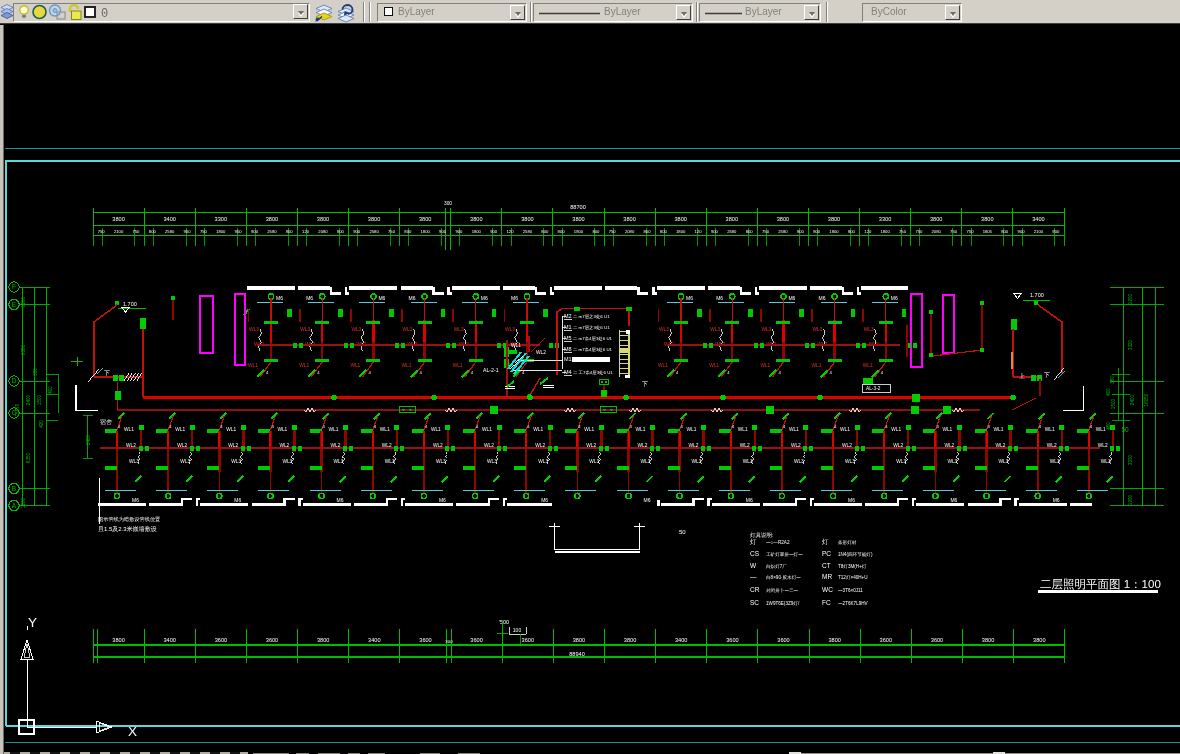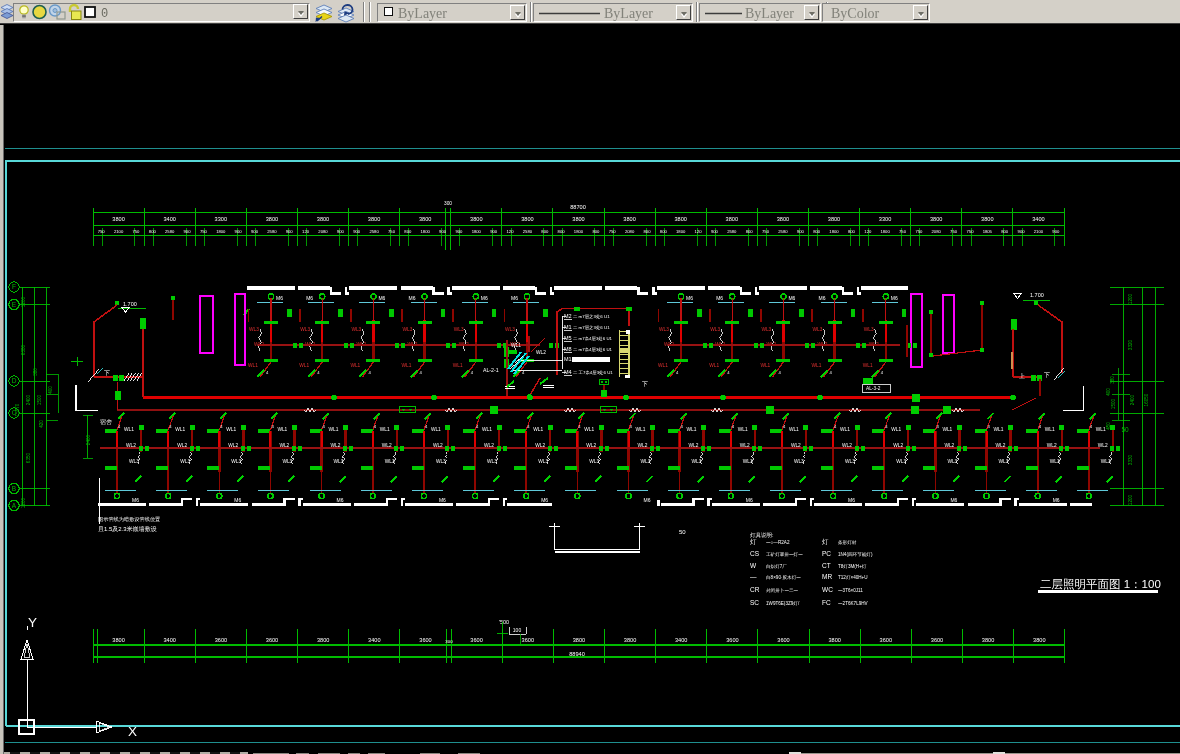--- a/index.html
+++ b/index.html
@@ -1,20 +1,20 @@
 <!DOCTYPE html>
 <html><head><meta charset="utf-8"><style>
 *{margin:0;padding:0;box-sizing:border-box}
 body{width:1180px;height:754px;background:#000;overflow:hidden;position:relative;font-family:"Liberation Sans",sans-serif}
 #toolbar{position:absolute;left:0;top:0;width:1180px;height:24px;background:#d4d0c8;border-bottom:1px solid #404040}
 .combo{position:absolute;top:3px;height:19px;background:#d4d0c8;border-top:1px solid #808080;border-left:1px solid #808080;border-bottom:1px solid #fff;border-right:1px solid #fff}
 .cbtn{position:absolute;right:1px;top:1px;width:15px;height:15px;background:#d4d0c8;border-top:1px solid #fff;border-left:1px solid #fff;border-right:1px solid #404040;border-bottom:1px solid #404040}
 .arr{position:absolute;left:3.5px;top:6px;width:0;height:0;border-left:3.5px solid transparent;border-right:3.5px solid transparent;border-top:4px solid #6e6e66;z-index:2}
 .arr2{position:absolute;left:4px;top:7.5px;width:0;height:0;border-left:3.5px solid transparent;border-right:3.5px solid transparent;border-top:4px solid #fff;z-index:1}
-.ctext{position:absolute;top:3px;font-family:Liberation Serif, serif;font-size:14px;color:#82827a}
+.ctext{position:absolute;top:3px;font-family:Liberation Sans, sans-serif;font-size:10px;color:#82827a}
 .sw{position:absolute;top:3px;width:9px;height:9px;background:#fff;border:1.5px solid #101010}
 .sep{position:absolute;top:2px;width:2px;height:20px;border-left:1px solid #808080;border-right:1px solid #fff}
 #dwg{position:absolute;left:0;top:25px}
 #lstrip{position:absolute;left:0;top:25px;width:4px;height:729px;background:#c8c4bc;border-right:1px solid #6a6a6a}
 </style></head><body>
 <div id="dwg"><svg width="1180" height="729" viewBox="0 0 1180 729" shape-rendering="crispEdges">
 <g transform="translate(0,-25)">
 <line x1="5.0" y1="148.5" x2="1180.0" y2="148.5" stroke="#1f8f8f" stroke-width="1.2" stroke-linecap="butt"></line>
 <line x1="5.0" y1="742.5" x2="1180.0" y2="742.5" stroke="#1f8f8f" stroke-width="1.2" stroke-linecap="butt"></line>
 <polyline points="6.0,726.0 6.0,161.0 1180.0,161.0" stroke="#58d8d8" stroke-width="2.2" fill="none"></polyline>
@@ -1288,20 +1288,20 @@
   <svg width="45" height="17" style="position:absolute;left:4px;top:0">
         <line x1="1" y1="9.5" x2="38" y2="9.5" stroke="#3c3c3c" stroke-width="1.5"></line>
       </svg>
   <div class="ctext" style="left:45px;top:2px">ByLayer</div>
   <div class="cbtn">
         <div class="arr2"></div>
         <div class="arr"></div>
       </div>
 </div>
 <div class="sep" style="left:826px"></div>
-<div class="combo" style="left:822px;width:108px">
+<div class="combo" style="left:862px;width:100px">
   <div class="ctext" style="left:8px;top:2px">ByColor</div>
   <div class="cbtn">
         <div class="arr2"></div>
         <div class="arr"></div>
       </div>
 </div>
 </div>
 
 </body></html>

